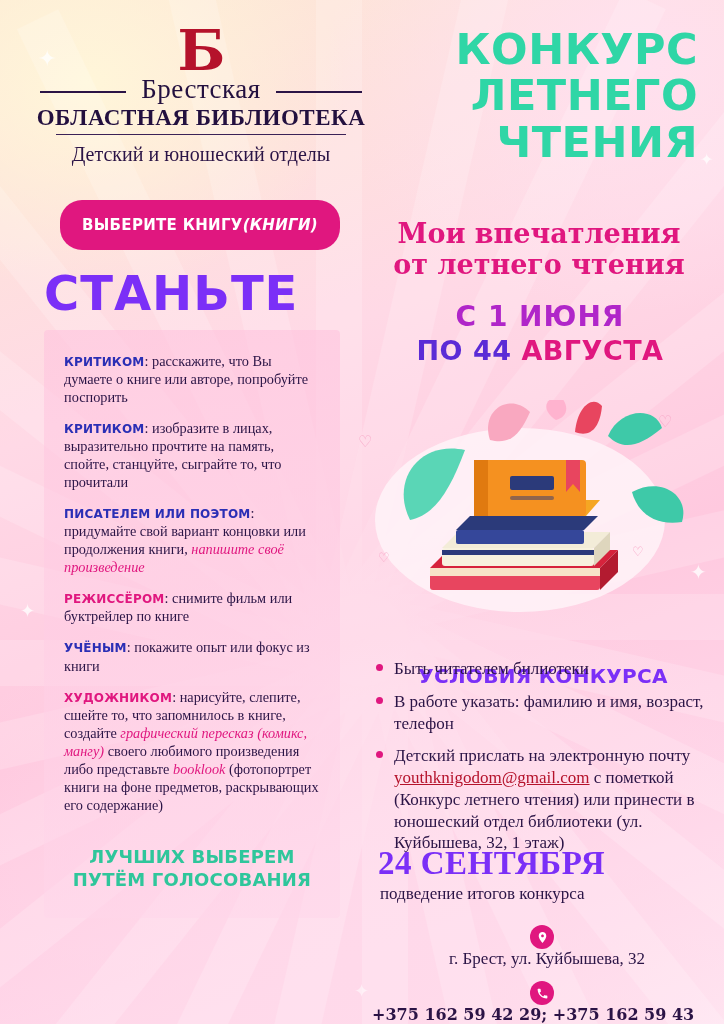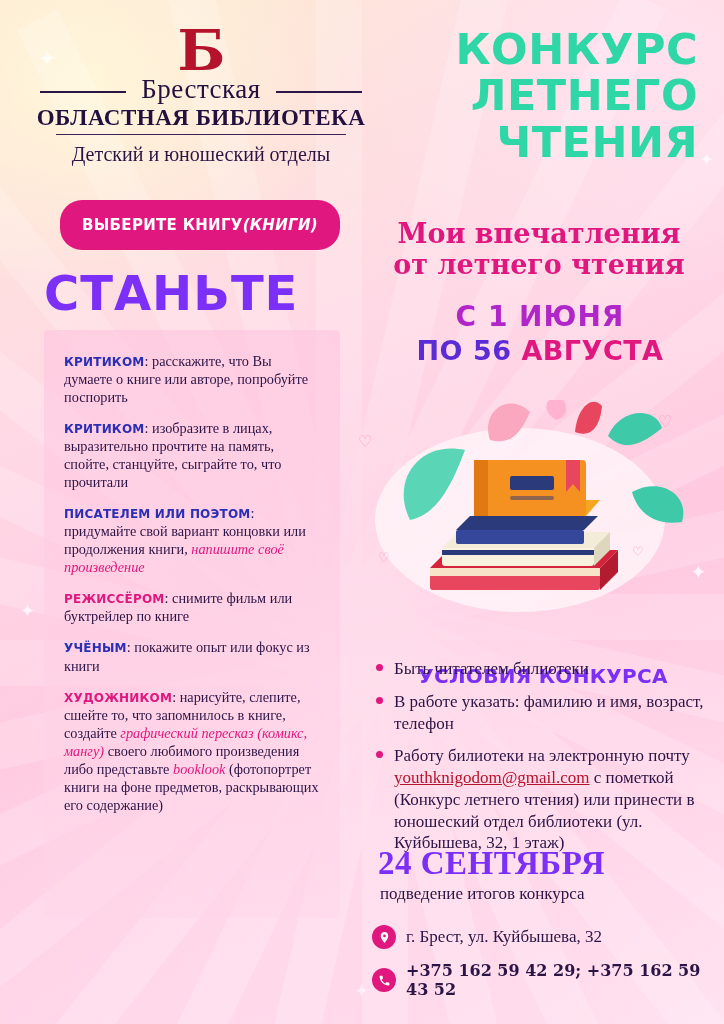--- a/index.html
+++ b/index.html
@@ -120,21 +120,21 @@
     position:absolute; left:378px; top:845px; width:330px;
     font-family:Liberation Serif, serif; font-weight:bold; font-size:33px;
     color:#7b2ff7; letter-spacing:.5px;
   }
   .sept-sub {
     position:absolute; left:380px; top:884px; width:330px;
     font-size:17px; color:#2b1446;
   }
 
   .contact { position:absolute; left:372px; top:925px; width:350px; }
-  .c-row { display:flex; align-items:center; margin-bottom:12px; }
+  .c-row { display:flex; align-items:center; margin-bottom:12px;flex-direction:column; }
   .c-ic {
     width:24px; height:24px; border-radius:50%; background:#e0177f;
     display:flex; align-items:center; justify-content:center; margin-right:10px; flex:none;
   }
   .c-ic svg { display:block; }
   .c-tx { font-size:17px; color:#2b1446; }
   .c-tx.bold { font-family:"DejaVu Serif", serif; font-weight:bold; font-size:16px; }
 </style>
 </head>
 <body>
@@ -192,21 +192,21 @@
 
   <div class="contest-title">КОНКУРС ЛЕТНЕГО ЧТЕНИЯ</div>
 
   <div class="impressions">
     <div>Мои впечатления</div>
     <div>от летнего чтения</div>
   </div>
 
   <div class="dates">
     <div class="l1">С 1 ИЮНЯ</div>
-    <div class="l2"><span>ПО 56 </span><span class="pink">АВГУСТА</span></div>
+    <div class="l2"><span>ПО 44 </span><span class="pink">АВГУСТА</span></div>
   </div>
 
   <div class="choose-bar">
     <span>ВЫБЕРИТЕ КНИГУ </span>
       <span class="it">(КНИГИ)</span>
   </div>
 
   <div class="stante">СТАНЬТЕ</div>
 
   <div class="panel">
@@ -230,20 +230,24 @@
     <div class="item">
       <b class="c-blue">УЧЁНЫМ</b><span>: покажите опыт или фокус из книги</span>
     </div>
 
     <div class="item">
       <b class="c-pink">ХУДОЖНИКОМ</b><span>: нарисуйте, слепите, сшейте то, что запомнилось в книге, создайте </span><span class="it c-pink">графический пересказ (комикс, мангу)</span><span> своего любимого произведения либо представьте </span><span class="it c-pink">booklook</span><span> (фотопортрет книги на фоне предметов, раскрывающих его содержание)</span>
     </div>
 
   </div>
 
+  <div class="vote">
+    <div>ЛУЧШИХ ВЫБЕРЕМ</div>
+    <div>ПУТЁМ ГОЛОСОВАНИЯ</div>
+  </div>
 
 
   <div class="books">
     <svg width="340" height="220" viewBox="0 0 340 220">
 
       <ellipse cx="150" cy="120" rx="145" ry="92" fill="#fff3f8" opacity="0.85"></ellipse>
 
       <path d="M40 120 C 20 80, 50 40, 95 50 C 80 90, 65 115, 40 120 Z" fill="#5ad6b6"></path>
       <path d="M120 40 C 110 10, 140 -8, 160 12 C 150 35, 140 45, 120 40 Z" fill="#f9a8c0"></path>
       <path d="M238 36 C 250 8, 285 6, 292 28 C 268 48, 252 50, 238 36 Z" fill="#3ec9a8"></path>
@@ -281,21 +285,21 @@
   <div class="cond-title">УСЛОВИЯ КОНКУРСА</div>
 
   <div class="cond-list">
     <div class="cond-item">
       <span>Быть читателем билиотеки</span>
     </div>
     <div class="cond-item">
       <span>В работе указать: фамилию и имя, возраст, телефон</span>
     </div>
     <div class="cond-item">
-      <span>Работу билиотеки на электронную почту </span><span class="mail">youthknigodom@gmail.com</span><span> с пометкой (Конкурс летнего чтения) или принести в юношеский отдел библиотеки (ул. Куйбышева, 32, 1 этаж)</span>
+      <span>Детский прислать на электронную почту </span><span class="mail">youthknigodom@gmail.com</span><span> с пометкой (Конкурс летнего чтения) или принести в юношеский отдел библиотеки (ул. Куйбышева, 32, 1 этаж)</span>
     </div>
   </div>
 
   <div class="sept">24 СЕНТЯБРЯ</div>
   <div class="sept-sub">подведение итогов конкурса</div>
 
   <div class="contact">
     <div class="c-row">
       <span class="c-ic">
         <svg width="13" height="13" viewBox="0 0 24 24">

